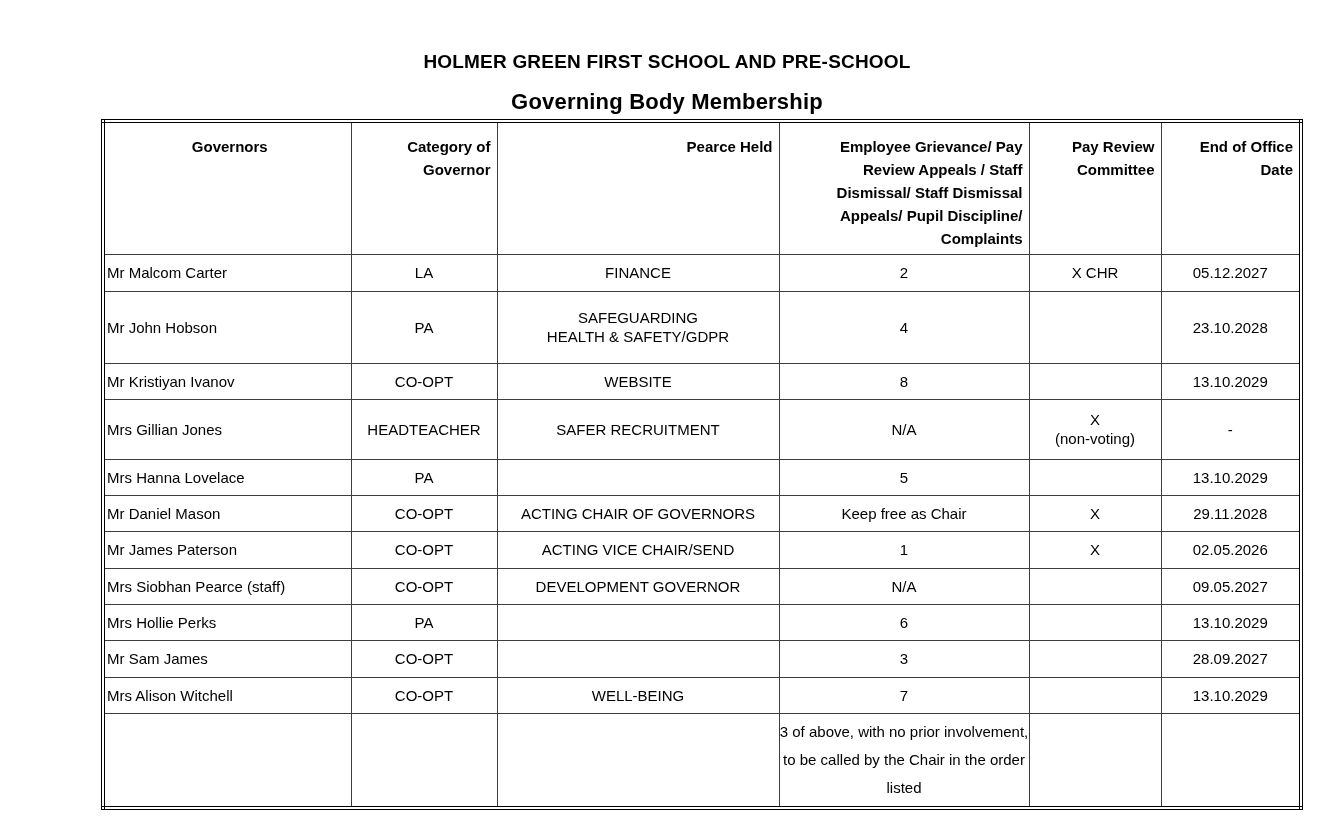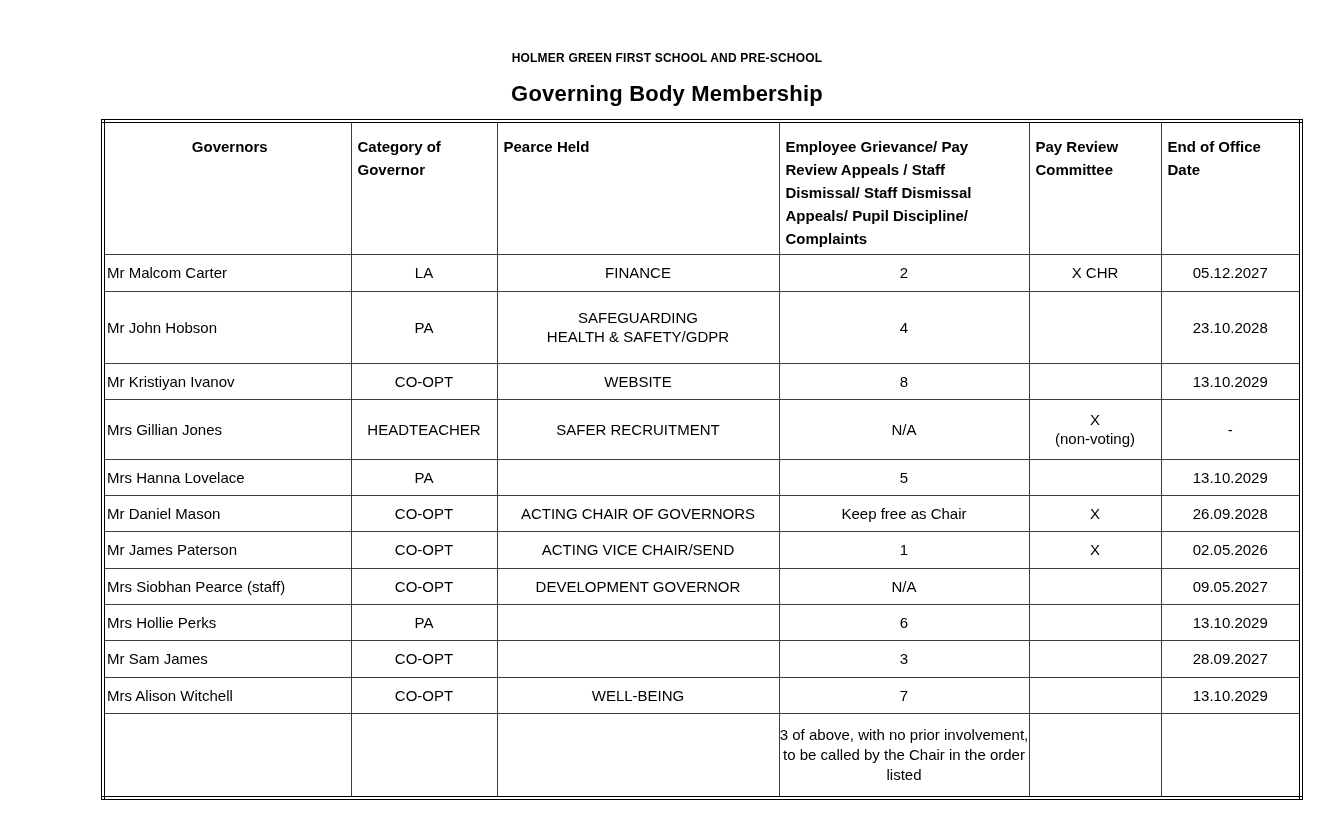--- a/index.html
+++ b/index.html
@@ -12,21 +12,21 @@
     position: relative;
     overflow: hidden;
   }
   .titles {
     position: absolute;
     top: 51px; left: 0;
     width: 100%;
     text-align: center;
   }
   .title {
-    font-size: 12px;
+    font-size: 19px;
     font-weight: bold;
     letter-spacing: 0.2px;
   }
   .subtitle {
     font-size: 22px;
     font-weight: bold;
     margin-top: 16px;
     letter-spacing: 0.2px;
   }
   table.gov-table {
@@ -39,40 +39,40 @@
   }
   .gov-table th, .gov-table td {
     border: 1px solid #3d3d3d;
     font-size: 15px;
     padding: 2px 6px;
     overflow: hidden;
   }
   .gov-table th {
     font-weight: bold;
     vertical-align: top;
-    text-align: left;
+    text-align: right;
     padding-top: 12px;
     line-height: 23px;
   }
   .gov-table th.c-gov {
     text-align: center;
     padding-left: 10px;
   }
   .gov-table td {
     text-align: center;
     vertical-align: middle;
     line-height: 19px;
   }
   .gov-table td.c-gov {
     text-align: left;
     padding-left: 2px;
   }
   .gap-line { }
   td.note-cell {
-    line-height: 20px;
+    line-height: 28px;
     padding: 4px 0;
   }
 </style>
 </head>
 <body>
 
 <div class="titles">
   <div class="title">HOLMER GREEN FIRST SCHOOL AND PRE-SCHOOL</div>
   <div class="subtitle">Governing Body Membership</div>
 </div>
@@ -142,21 +142,21 @@
       <td>5</td>
       <td></td>
       <td>13.10.2029</td>
     </tr>
     <tr style="height:36px">
       <td class="c-gov">Mr Daniel Mason</td>
       <td>CO-OPT</td>
       <td>ACTING CHAIR OF GOVERNORS</td>
       <td>Keep free as Chair</td>
       <td>X</td>
-      <td>26.09.2028</td>
+      <td>29.11.2028</td>
     </tr>
     <tr style="height:37px">
       <td class="c-gov">Mr James Paterson</td>
       <td>CO-OPT</td>
       <td>ACTING VICE CHAIR/SEND</td>
       <td>1</td>
       <td>X</td>
       <td>02.05.2026</td>
     </tr>
     <tr style="height:36px">

